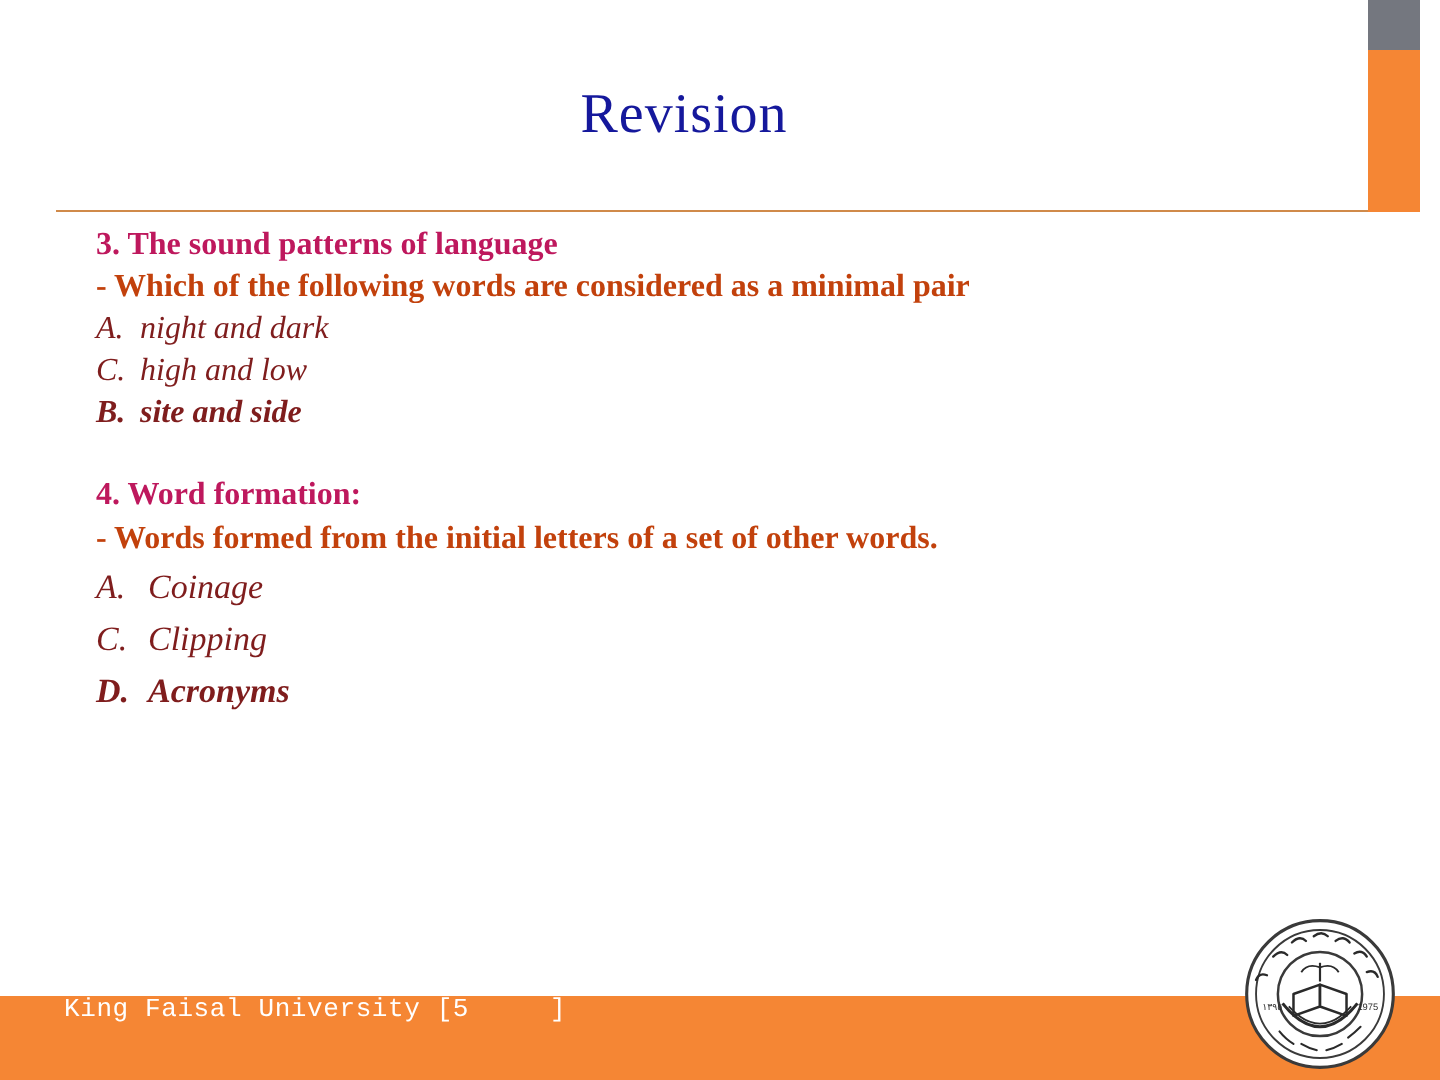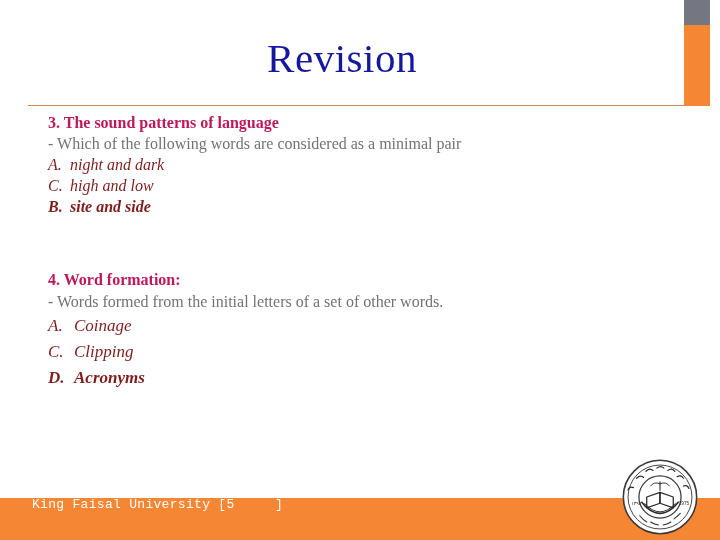--- a/index.html
+++ b/index.html
@@ -37,21 +37,21 @@
   }
 
   
   .title {
     position: absolute;
     left: 0;
     top: 39px;
     width: 684px;
     text-align: center;
     font-family: "Liberation Serif", serif;
-    font-size: 41px;
+    font-size: 28px;
     line-height: 38px;
     color: #15189c;
     letter-spacing: 0.5px;
   }
 
   
   .divider {
     position: absolute;
     left: 28px;
     top: 105px;
@@ -69,24 +69,25 @@
   }
 
   .q-heading {
     color: #be185d;
     font-weight: bold;
     font-size: 16px;
     line-height: 21px;
     white-space: nowrap;
   }
   .q-stem {
-    color: #737373;
+    color: #c2410c;
     font-size: 16px;
     line-height: 21px;
     white-space: nowrap;
+    font-weight: bold;
   }
 
   .opt-list {
     margin: 0;
     padding: 0;
     list-style: none;
   }
   .opt {
     color: #7f1d1d;
     font-size: 16px;
@@ -97,21 +98,21 @@
   .opt .letter {
     display: inline-block;
     width: 22px;
   }
   .opt.correct {
     font-weight: bold;
   }
 
   
   .block2 {
-    margin-top: 52px;
+    margin-top: 20px;
   }
   .block2 .q-heading,
   .block2 .q-stem {
     font-size: 16px;
     line-height: 22px;
   }
   .block2 .opt {
     font-size: 17px;
     line-height: 26px;
   }

